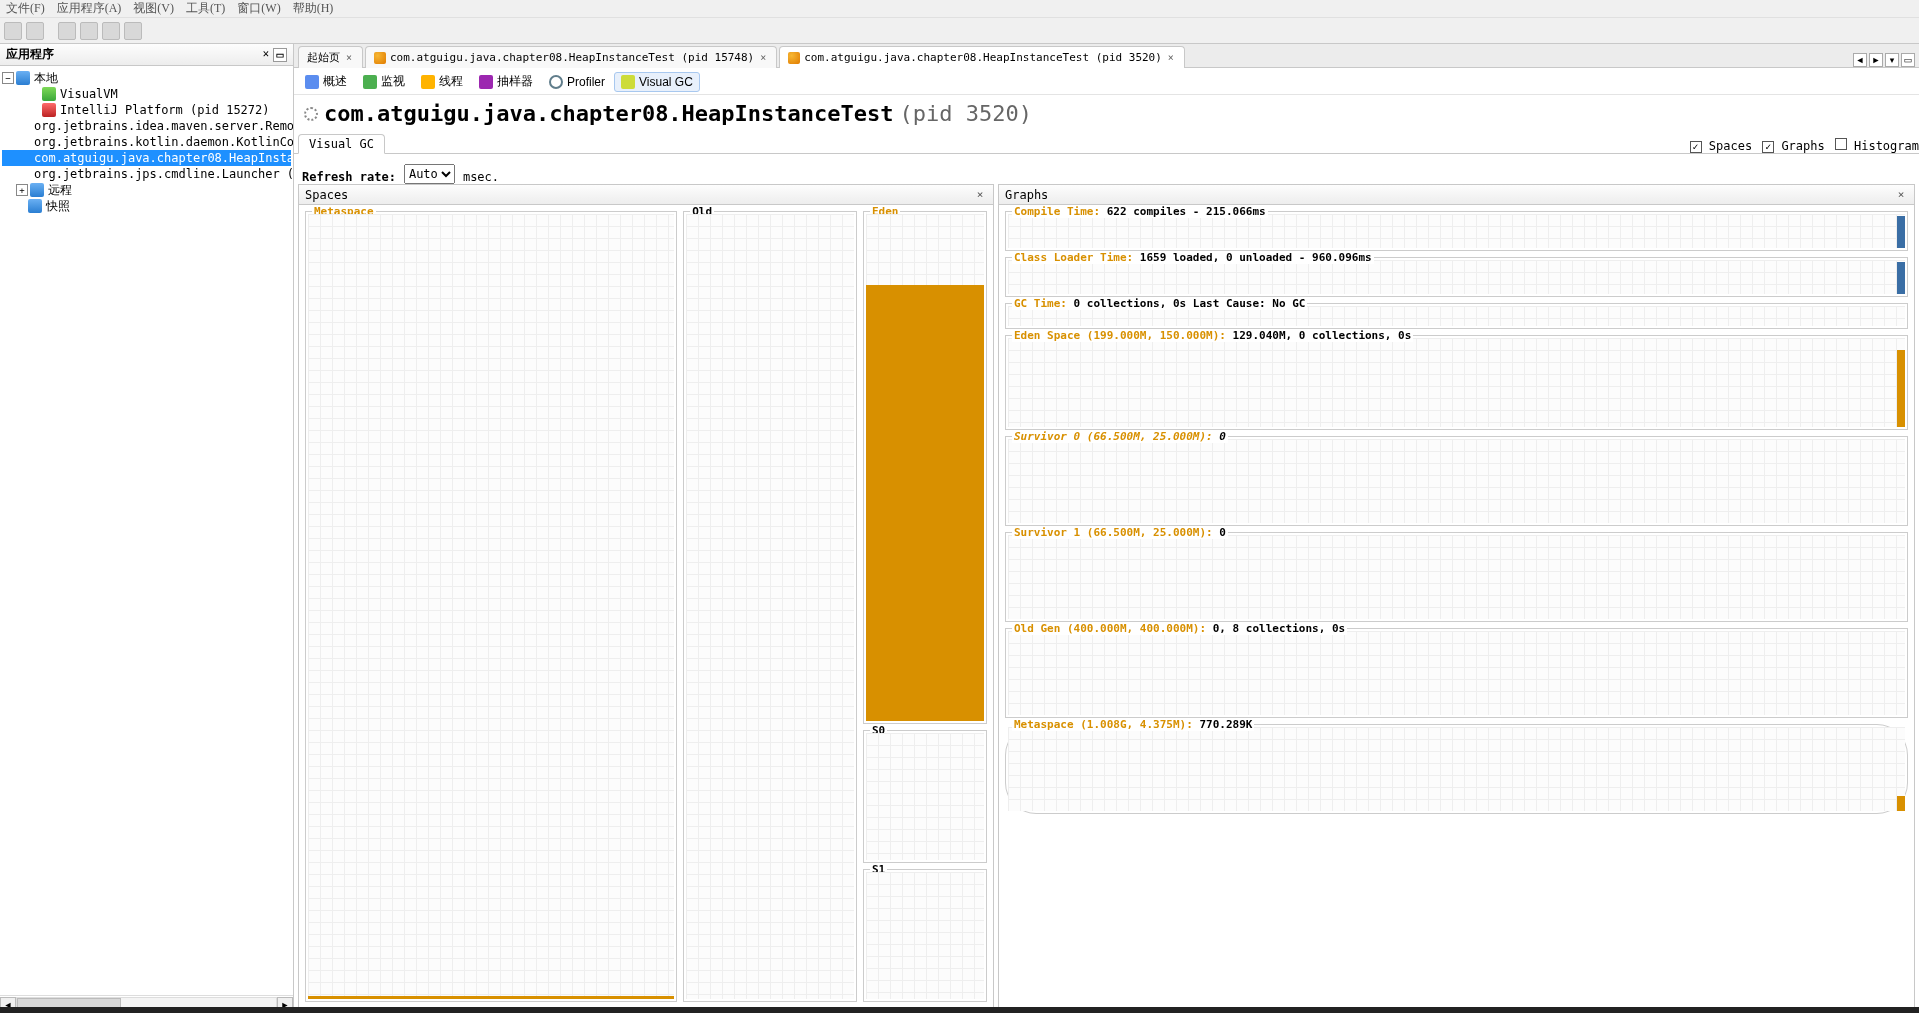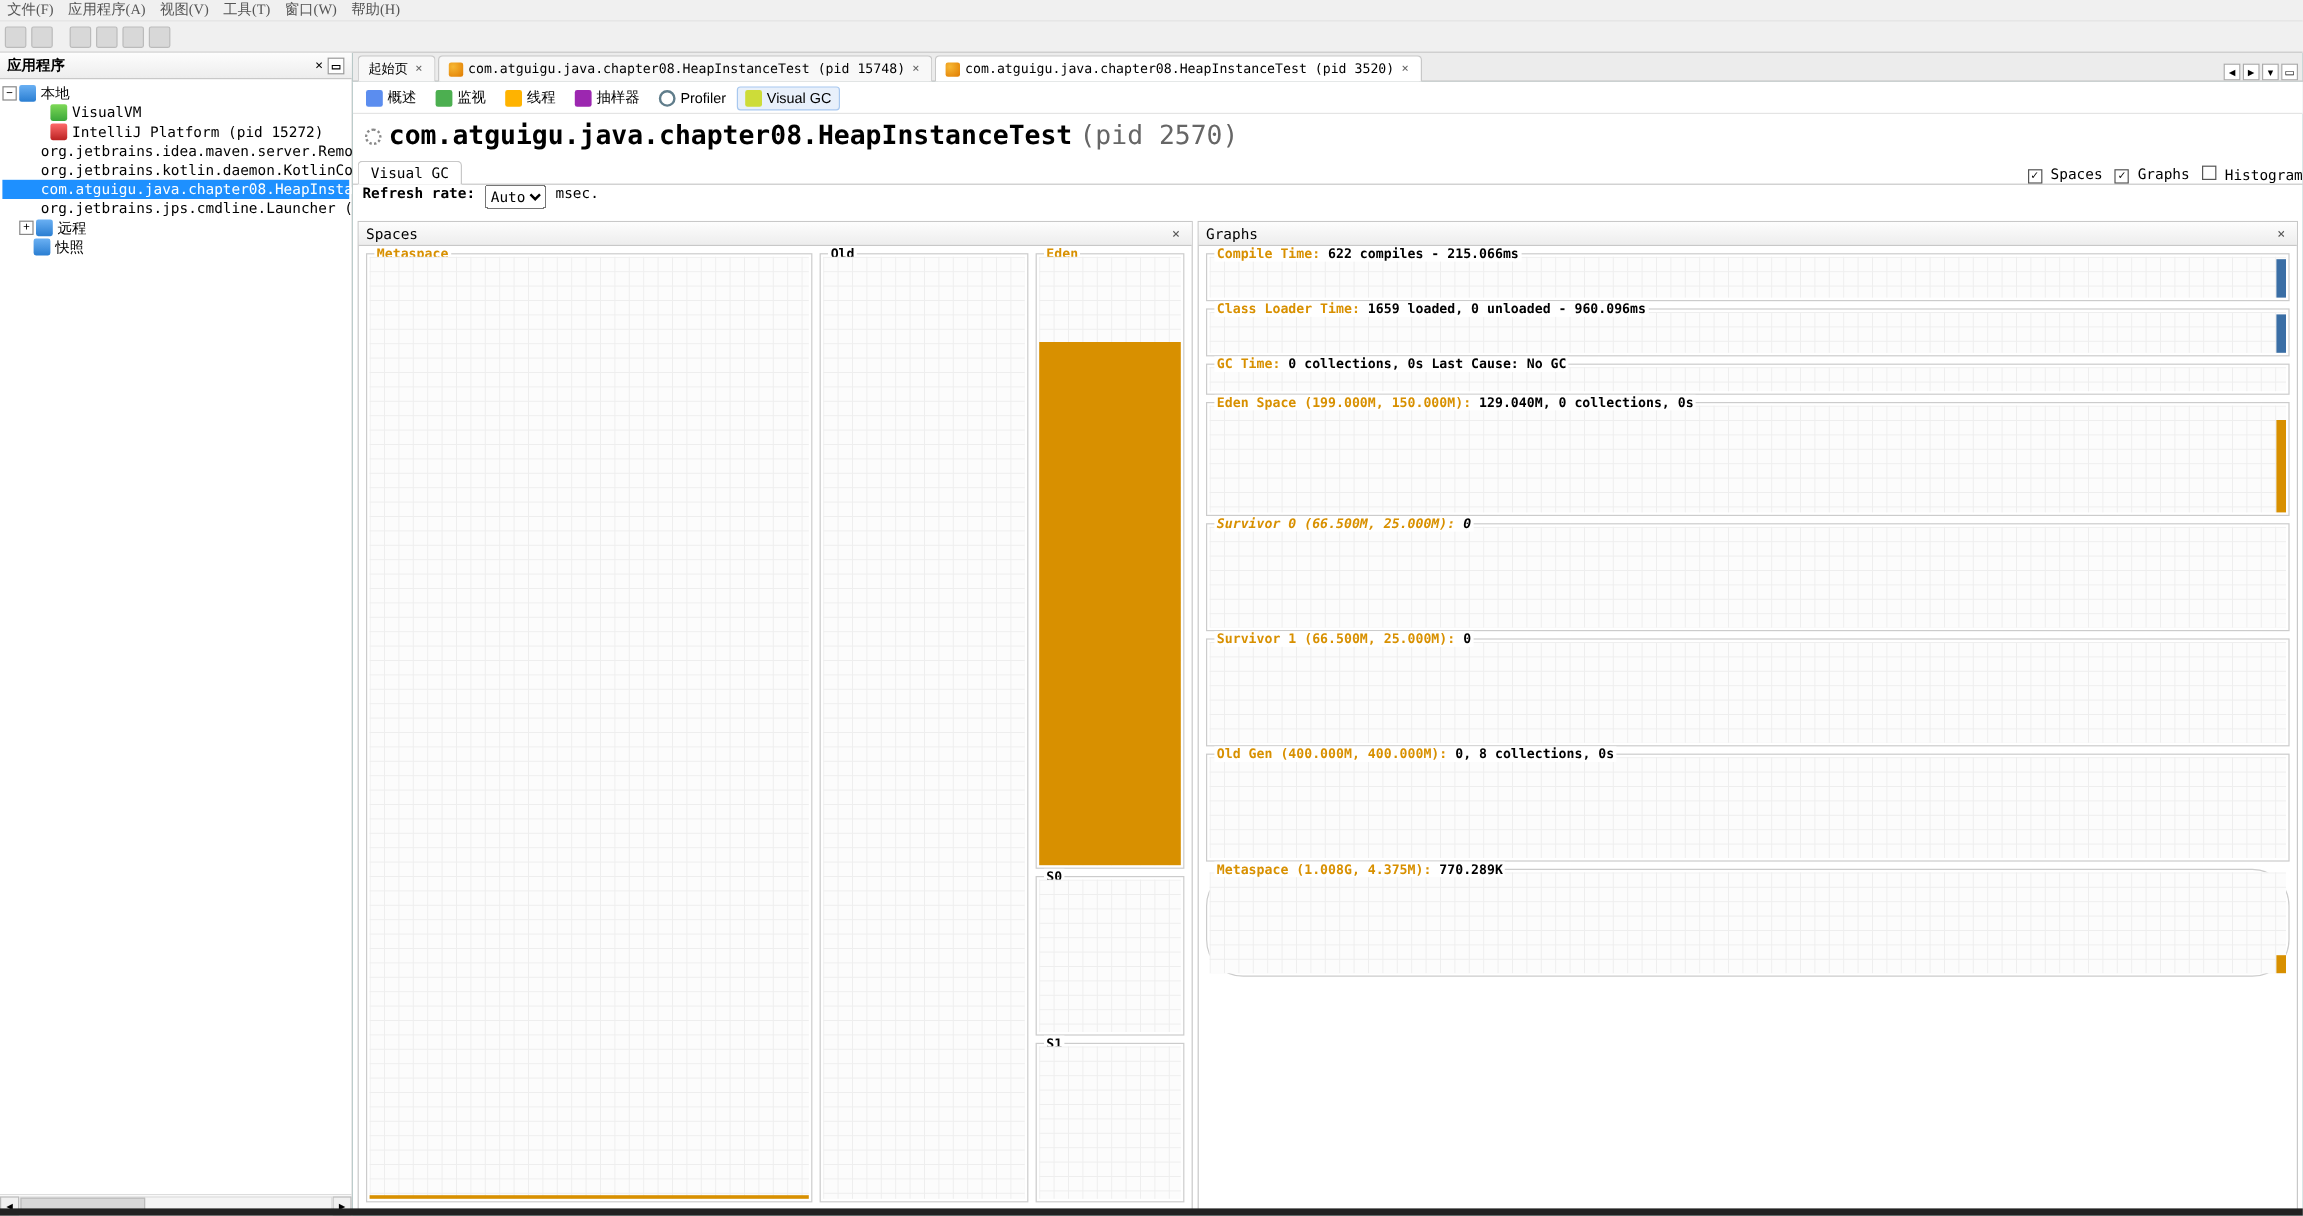--- a/index.html
+++ b/index.html
@@ -21,41 +21,41 @@
 .tree-row .tw{width:12px;height:12px;display:inline-flex;align-items:center;justify-content:center;border:1px solid #888;font-size:9px;line-height:1;margin-right:2px;background:#fff;color:#000}
 .tree-row .noicon{width:12px;display:inline-block}
 .tree-row .ic{width:14px;height:14px;margin-right:4px;display:inline-block}
 .tree-row.sel{background:#1e90ff;color:#fff}
 .tree-row.lvl1{padding-left:14px}
 .tree-row.lvl2{padding-left:28px}
 .hscroll{height:18px;border-top:1px solid #ddd;display:flex;align-items:center}
 .hscroll .arrow{width:16px;height:16px;border:1px solid #bbb;background:#f0f0f0;display:flex;align-items:center;justify-content:center;font-size:9px}
 .hscroll .track{flex:1;height:16px;background:#f4f4f4;border:1px solid #ddd;position:relative}
 .hscroll .thumb{position:absolute;left:0;top:0;height:100%;width:40%;background:#d8d8d8;border:1px solid #bbb}
-.right-panel{flex:1;display:flex;flex-direction:column;background:#0f766e}
+.right-panel{flex:1;display:flex;flex-direction:column;background:#eab308}
 .tabs-row{display:flex;align-items:flex-end;height:24px;background:#ececec;border-bottom:1px solid #c8c8c8;padding-left:4px;position:relative}
 .tab{display:flex;align-items:center;height:22px;padding:0 8px;background:#f8f8f8;border:1px solid #c8c8c8;border-bottom:none;border-top-left-radius:4px;border-top-right-radius:4px;margin-right:2px;font-family:"SimSun",monospace;font-size:11px;gap:4px;position:relative;top:1px}
 .tab.active{background:#fff}
 .tab .tic{width:12px;height:12px;display:inline-block}
 .tab .tx{width:10px;height:10px;display:flex;align-items:center;justify-content:center;color:#666;font-size:10px}
 .tabs-nav{margin-left:auto;display:flex;gap:2px;padding-right:4px}
 .tabs-nav .nbtn{width:14px;height:14px;border:1px solid #aaa;background:#fff;display:flex;align-items:center;justify-content:center;font-size:9px}
 .content{flex:1;background:#fff;border-top:1px solid #fff;overflow:hidden;display:flex;flex-direction:column}
 .toolbar2{display:flex;align-items:center;height:26px;padding:2px 4px;gap:2px;background:#fff;border-bottom:1px solid #e4e4e4}
 .tbtn{display:flex;align-items:center;gap:4px;padding:2px 6px;border:1px solid transparent;border-radius:3px;font-family:"SimSun",sans-serif;font-size:12px}
 .tbtn .bic{width:14px;height:14px;display:inline-block}
 .tbtn.active{background:#e8f0fb;border-color:#a8c8ef}
 .proc-title{display:flex;align-items:center;gap:6px;padding:6px 10px;font-family:"SimSun",monospace;font-size:22px;font-weight:bold}
 .proc-title .spin{width:14px;height:14px;border:2px dotted #888;border-radius:50%}
 .proc-title .pid{font-weight:normal;color:#666}
 .subtab-row{display:flex;height:22px;border-bottom:1px solid #c8c8c8;align-items:flex-end;padding-left:4px}
 .subtab{height:20px;padding:0 10px;background:#fff;border:1px solid #c8c8c8;border-bottom-color:#fff;border-top-left-radius:4px;border-top-right-radius:4px;font-family:"SimSun",monospace;position:relative;top:1px;display:flex;align-items:center}
 .subtab-right{margin-left:auto;display:flex;align-items:center;gap:10px;padding-right:0;font-family:"SimSun",monospace}
 .cb{width:12px;height:12px;border:1px solid #555;display:inline-flex;align-items:center;justify-content:center;font-size:10px;line-height:1;background:#fff}
-.refresh-row{display:flex;align-items:flex-start;height:30px;padding:0 8px;gap:8px;font-family:"SimSun",monospace;font-weight:bold}
+.refresh-row{display:flex;align-items:flex-end;height:30px;padding:0 8px;gap:8px;font-family:"SimSun",monospace;font-weight:bold}
 .refresh-row select{font-family:inherit;font-size:12px;height:20px}
 .panels{flex:1;display:flex;overflow:hidden;padding:0 4px 4px}
 .panel-spaces{width:696px;display:flex;flex-direction:column;border:1px solid #c8c8c8;margin-right:4px}
 .panel-graphs{flex:1;display:flex;flex-direction:column;border:1px solid #c8c8c8}
 .panel-hdr{height:20px;background:linear-gradient(#fdfdfd,#ededed);border-bottom:1px solid #c8c8c8;display:flex;align-items:center;padding:0 6px;font-family:"SimSun",monospace}
 .panel-hdr .spacer{flex:1}
 .panel-hdr .px{width:14px;height:14px;display:flex;align-items:center;justify-content:center;font-size:11px;color:#555}
 .spaces-body{flex:1;display:flex;padding:6px;gap:6px}
 .space-col{display:flex;flex-direction:column;gap:6px}
 .fset{border:1px solid #ccc;position:relative;padding:2px}
@@ -223,21 +223,21 @@
           </div>
           <div class="tbtn active">
             <span class="bic ic-vgc"></span>
             <span>Visual GC</span>
           </div>
         </div>
 
       <div class="proc-title">
         <span class="spin"></span>
         <span>com.atguigu.java.chapter08.HeapInstanceTest</span>
-        <span class="pid">(pid 2570)</span>
+        <span class="pid">(pid 3520)</span>
       </div>
 
       <div class="subtab-row">
         <div class="subtab">Visual GC</div>
         <div class="subtab-right">
           <label><span class="cb">✓</span> <span>Spaces</span></label>
           <label><span class="cb">✓</span> <span>Graphs</span></label>
           <label><span class="cb"></span> <span>Histogram</span></label>
         </div>
       </div>

